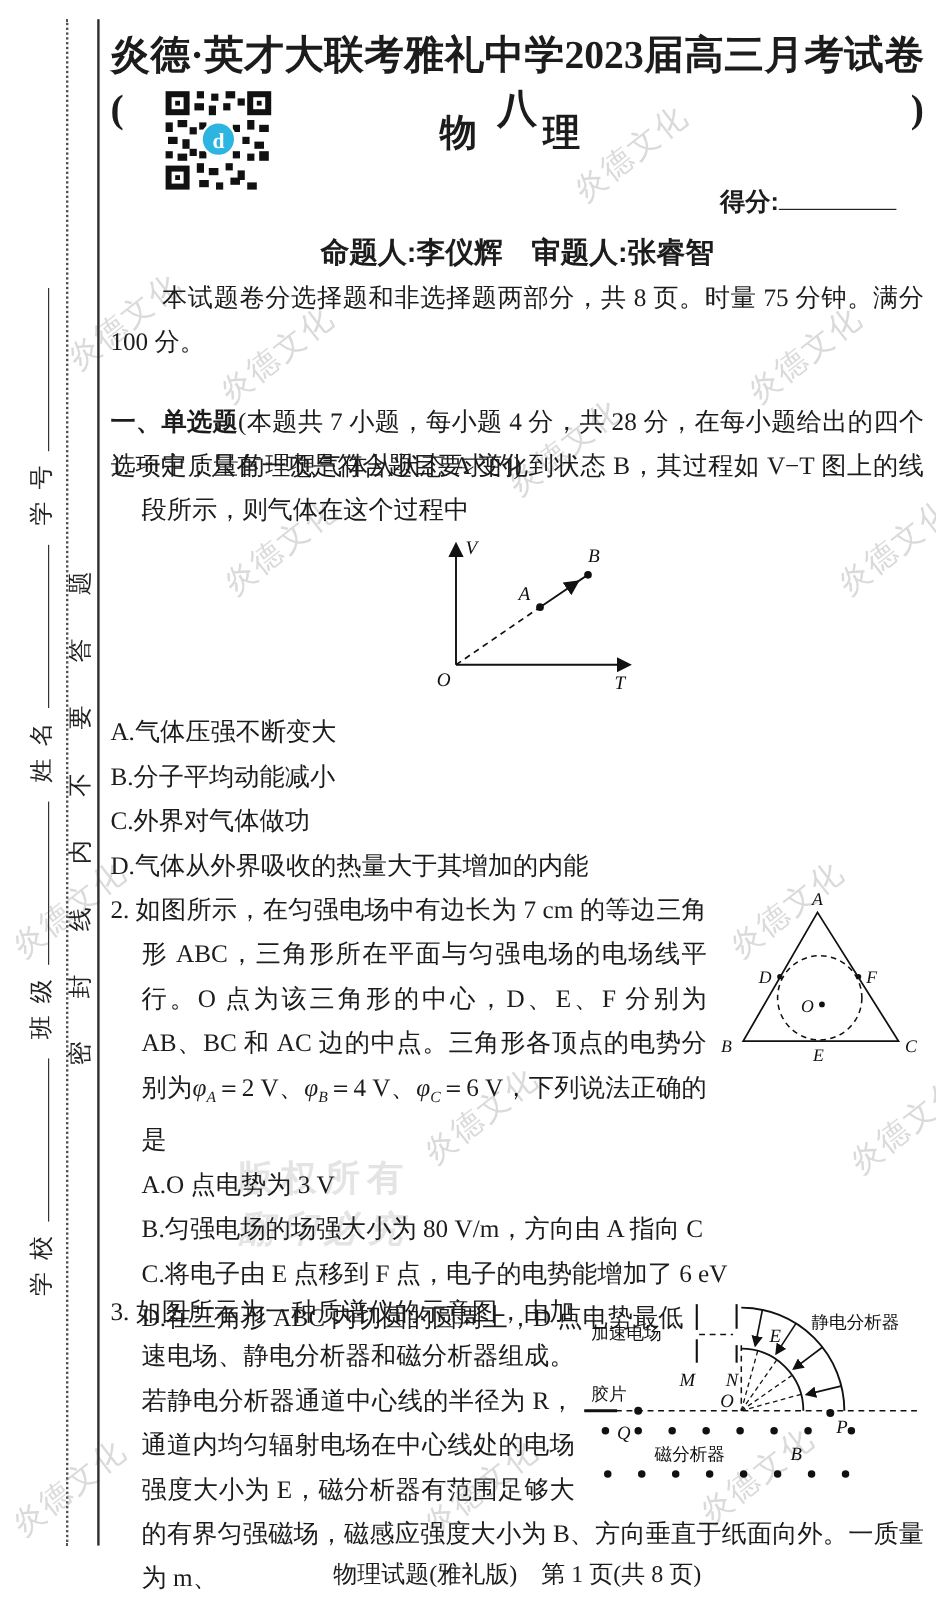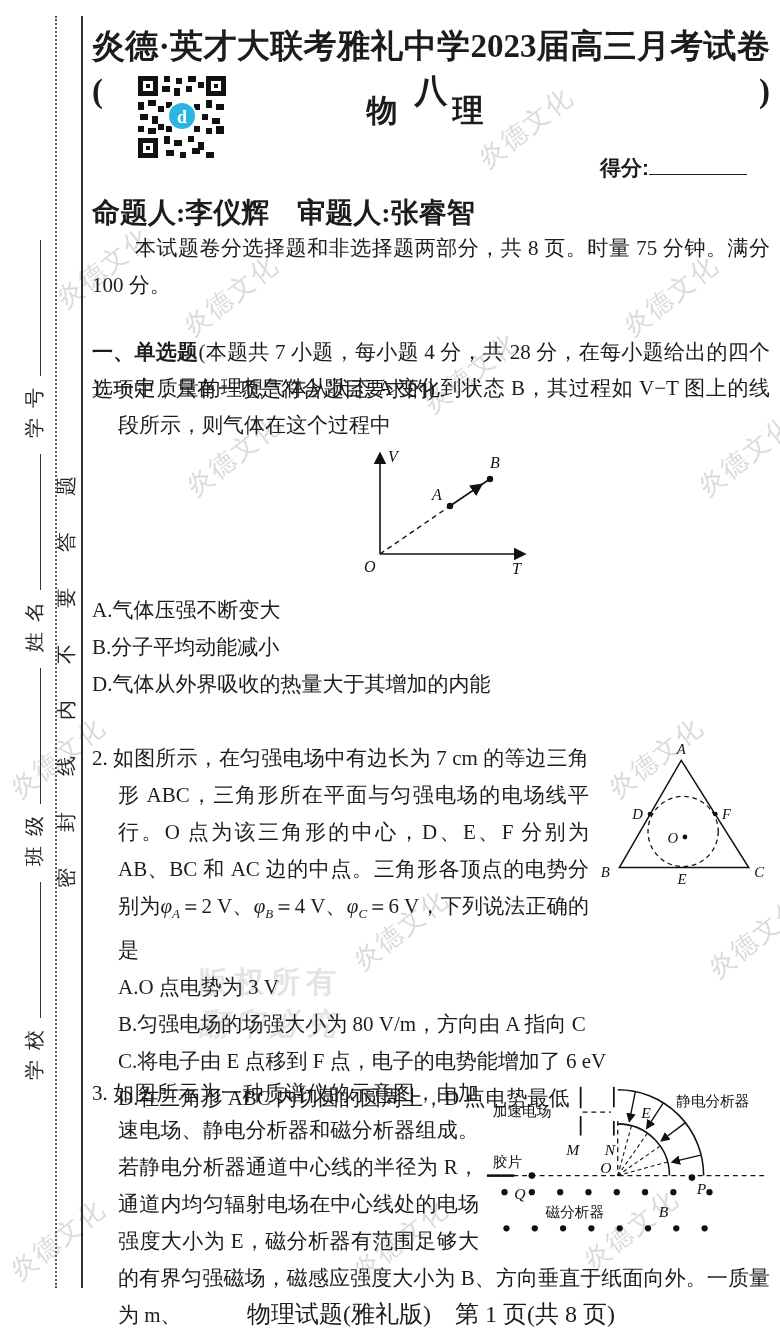--- a/index.html
+++ b/index.html
@@ -45,35 +45,35 @@
   .subject {
     position:absolute; left:92px; top:90px; width:678px; text-align:center;
     font-size:31px; font-weight:bold; letter-spacing:12px;
   }
   .score {
     position:absolute; left:600px; top:154px; font-size:21px; font-weight:bold;
     font-family:"Liberation Sans",sans-serif;
   }
   .score .blank { display:inline-block; width:98px; height:4px; border-bottom:1.5px solid #222; }
   .examiners {
-    position:absolute; left:92px; top:194px; width:678px; 
-    font-size:28px; font-weight:bold; font-family:Liberation Serif, serif;
+    position:absolute; left:92px; top:194px; width:678px; text-align:center;
+    font-size:24px; font-weight:bold; font-family:Liberation Sans, sans-serif;
   }
   
   .para { position:absolute; left:92px; width:678px; font-size:21px; line-height:37px; text-align:justify; }
   .indent2 { text-indent:43px; }
   .sec-title { font-weight:bold; font-family:"Liberation Sans",sans-serif; }
   .q { padding-left:26px; text-indent:-26px; box-sizing:border-box; }
   .q .opt, .opts .opt { text-indent:0; }
   .qnum { padding-right:5px; }
   .phi { font-style:italic; }
   sub.vsub { font-size:13px; font-style:italic; }
   .figfloat { float:right; }
   .fig-abs { position:absolute; }
-  .footer { position:absolute; left:92px; top:1298px; width:678px; text-align:center; font-size:24px; }
+  .footer { position:absolute; left:92px; top:1298px; width:678px; text-align:center; font-size:20px; }
   svg text { font-family:"Liberation Serif","DejaVu Serif",serif; }
   .svg-var { font-style:italic; font-size:16px; fill:#111; }
   .svg-cjk { font-size:15px; fill:#111; font-family:"Liberation Sans",sans-serif; }
 </style>
 </head>
 <body>
 
 <div class="page">
 
   <span class="wm" style="left:470px; top:110px;">炎德文化</span>
@@ -195,20 +195,21 @@
     <text class="svg-var" x="56" y="20">V</text>
     <text class="svg-var" x="180" y="132">T</text>
     <text class="svg-var" x="32" y="130">O</text>
     <text class="svg-var" x="100" y="58">A</text>
     <text class="svg-var" x="158" y="26">B</text>
   </svg>
 
   <div class="para opts" style="top:592px;">
     <div class="opt">A.气体压强不断变大</div>
     <div class="opt">B.分子平均动能减小</div>
+    <div class="opt">C.外界对气体做功</div>
     <div class="opt">D.气体从外界吸收的热量大于其增加的内能</div>
   </div>
 
   <div class="para q" style="top:740px;">
     <svg class="figfloat" style="margin:0 0 4px 10px;" width="171" height="146" viewBox="0 0 185 158">
       <polygon points="89,22 22,138 162,138" fill="none" stroke="#111" stroke-width="1.6"></polygon>
       <circle cx="91" cy="99" r="38" fill="none" stroke="#111" stroke-width="1.4" stroke-dasharray="5,4"></circle>
       <circle cx="93" cy="105" r="2.6" fill="#111"></circle>
       <circle cx="55" cy="80" r="2.4" fill="#111"></circle>
       <circle cx="126" cy="80" r="2.4" fill="#111"></circle>

